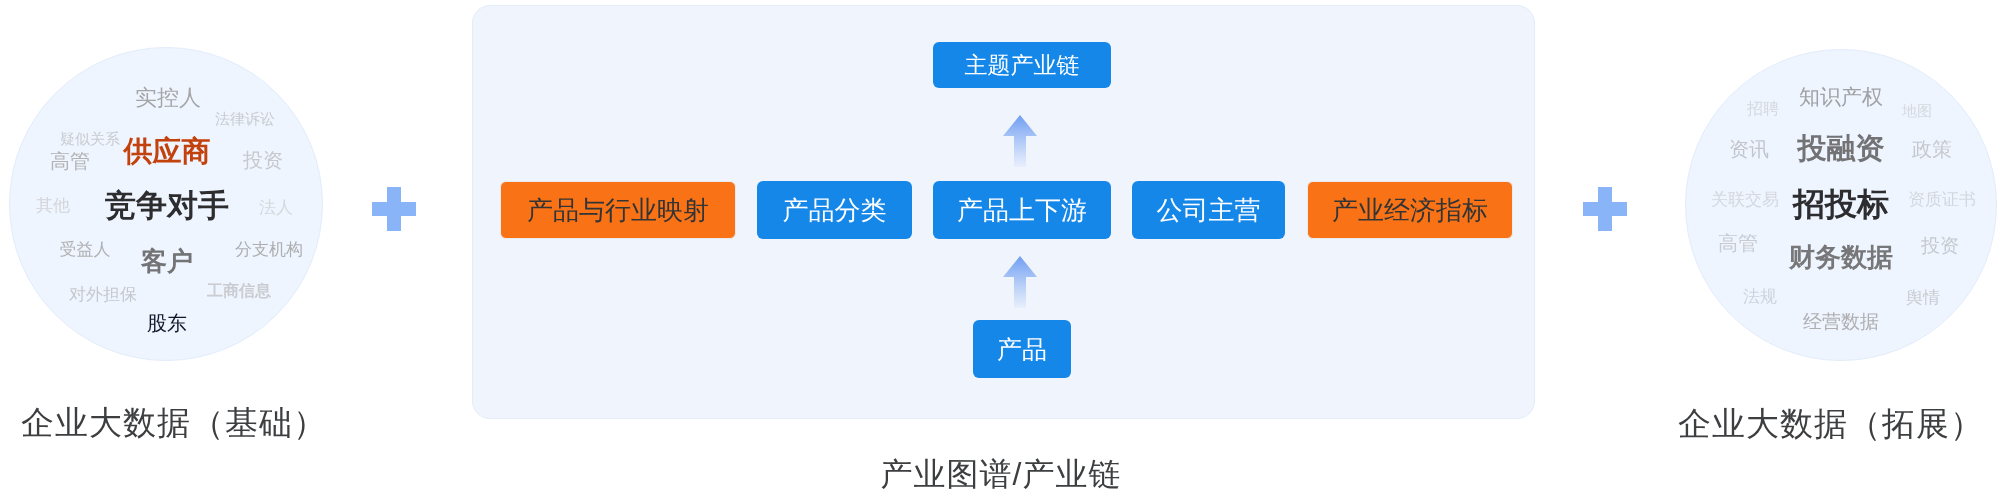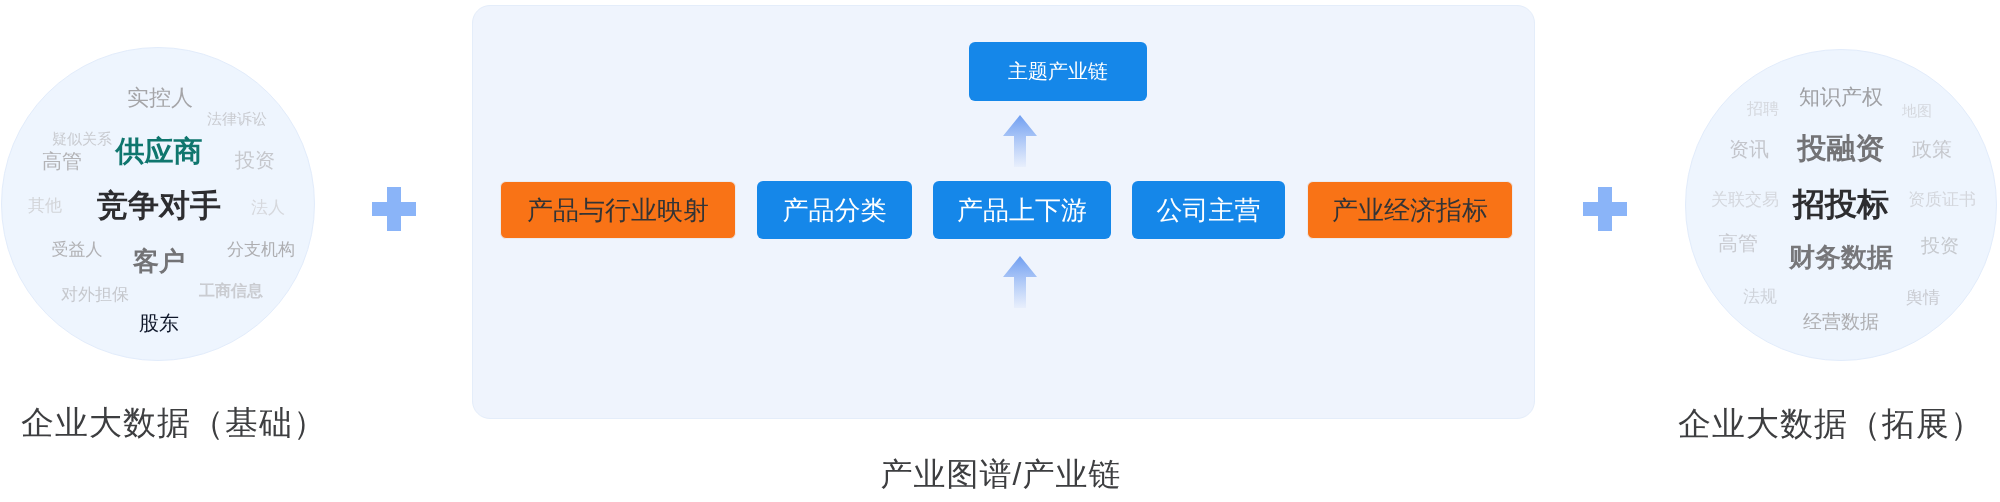--- a/index.html
+++ b/index.html
@@ -1,21 +1,21 @@
 <!DOCTYPE html>
 <html><head>
 <meta charset="utf-8">
 <style>
   html,body{margin:0;padding:0;background:#ffffff;}
   body{font-family:"Liberation Sans","DejaVu Sans",sans-serif;}
   .stage{position:relative;width:2000px;height:502px;background:#ffffff;overflow:hidden;}
 
   
   .cloud{position:absolute;border-radius:50%;background:#eef5fe;border:1px solid #e2ecfb;box-sizing:border-box;}
-  .cloud-left{left:1px;top:47px;width:314px;height:314px;}
+  .cloud-left{left:9px;top:47px;width:314px;height:314px;}
   .cloud-right{left:1685px;top:49px;width:312px;height:312px;}
   .word{position:absolute;transform:translate(-50%,-50%);white-space:nowrap;line-height:1;font-weight:400;}
 
   
   .panel{position:absolute;left:472px;top:5px;width:1063px;height:414px;border-radius:18px;
          background:#eff4fd;border:1px solid #e4edfa;box-sizing:border-box;}
   .node{position:absolute;display:flex;align-items:center;justify-content:center;
         border-radius:6px;font-size:26px;font-weight:500;box-sizing:border-box;}
   .node.blue{background:#1587e9;color:#ffffff;}
   .node.white{background:#f97316;color:#333436;border:1px solid #ebebee;}
@@ -36,40 +36,40 @@
 </style>
 </head>
 <body>
 
 <div class="stage">
 
   <div class="cloud cloud-left">
     <span class="word" style="left:158px;top:50px;font-size:22px;color:#a5a5a8;">实控人</span>
     <span class="word" style="left:80px;top:70px;font-size:15px;color:#c9cbd0;margin-top:20px;">疑似关系</span>
     <span class="word" style="left:235px;top:70px;font-size:15px;color:#c9cbd0;">法律诉讼</span>
-    <span class="word" style="left:157px;top:103px;font-size:29px;color:#0f766e;font-weight:600;">供应商</span>
+    <span class="word" style="left:157px;top:103px;font-size:29px;color:#c2410c;font-weight:600;">供应商</span>
     <span class="word" style="left:60px;top:113px;font-size:20px;color:#b3b3b6;">高管</span>
     <span class="word" style="left:253px;top:112px;font-size:20px;color:#c6c8cd;">投资</span>
     <span class="word" style="left:43px;top:157px;font-size:17px;color:#d3d5d9;">其他</span>
     <span class="word" style="left:157px;top:157px;font-size:31px;color:#2d2d30;font-weight:700;font-family:Liberation Serif, serif;">竞争对手</span>
     <span class="word" style="left:266px;top:159px;font-size:17px;color:#d6d8dd;">法人</span>
     <span class="word" style="left:75px;top:201px;font-size:17px;color:#b1b1b4;">受益人</span>
     <span class="word" style="left:157px;top:213px;font-size:26px;color:#737376;font-weight:600;">客户</span>
     <span class="word" style="left:259px;top:201px;font-size:17px;color:#aeaeb1;">分支机构</span>
     <span class="word" style="left:93px;top:246px;font-size:17px;color:#c6c8cd;">对外担保</span>
     <span class="word" style="left:229px;top:243px;font-size:16px;color:#caccd1;font-weight:bold;">工商信息</span>
     <span class="word" style="left:157px;top:275px;font-size:20px;color:#0f172a;">股东</span>
   </div>
   <div class="caption caption-left">企业大数据（基础）</div>
 
   <div class="plus" style="left:372px;top:187px;"></div>
 
   <div class="panel"></div>
 
-  <div class="node blue" style="left:933px;top:42px;width:178px;height:59px;font-size:20px;margin-left:36px;">主题产业链</div>
+  <div class="node blue" style="left:933px;top:42px;width:178px;height:46px;font-size:23px;">主题产业链</div>
 
   <svg class="arrow" style="left:1003px;top:115px;" viewBox="0 0 34 52">
     <defs>
         <linearGradient id="ag1" x1="0" y1="0" x2="0" y2="1">
       <stop offset="0" stop-color="#6f9ef1"></stop>
           <stop offset="1" stop-color="#e7eefc" stop-opacity="0.85"></stop>
     </linearGradient>
       </defs>
     <path d="M17 0 L34 21 L23 21 L23 52 L11 52 L11 21 L0 21 Z" fill="url(#ag1)"></path>
   </svg>
@@ -83,20 +83,21 @@
   <svg class="arrow" style="left:1003px;top:256px;" viewBox="0 0 34 52">
     <defs>
         <linearGradient id="ag2" x1="0" y1="0" x2="0" y2="1">
       <stop offset="0" stop-color="#6f9ef1"></stop>
           <stop offset="1" stop-color="#e7eefc" stop-opacity="0.85"></stop>
     </linearGradient>
       </defs>
     <path d="M17 0 L34 21 L23 21 L23 52 L11 52 L11 21 L0 21 Z" fill="url(#ag2)"></path>
   </svg>
 
+  <div class="node blue" style="left:973px;top:320px;width:98px;height:58px;font-size:25px;">产品</div>
 
   <div class="caption caption-center">产业图谱/产业链</div>
 
   <div class="plus" style="left:1583px;top:187px;"></div>
 
   <div class="cloud cloud-right">
     <span class="word" style="left:77px;top:59px;font-size:16px;color:#d5d8de;">招聘</span>
     <span class="word" style="left:155px;top:46px;font-size:21px;color:#9fa0a4;">知识产权</span>
     <span class="word" style="left:231px;top:60px;font-size:15px;color:#d5d8de;">地图</span>
     <span class="word" style="left:63px;top:99px;font-size:20px;color:#c3c5cb;">资讯</span>

